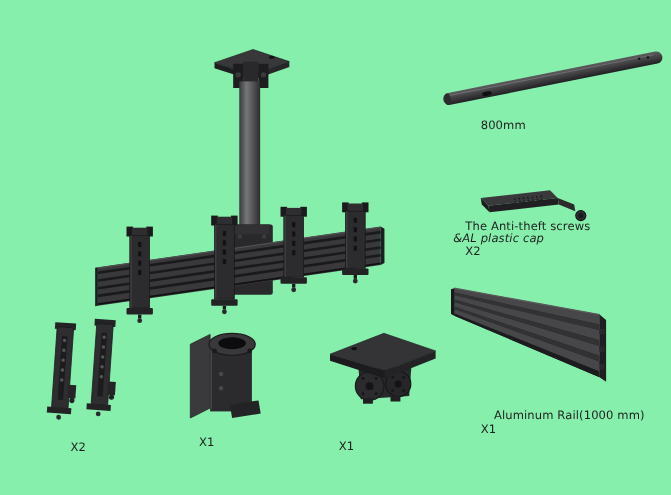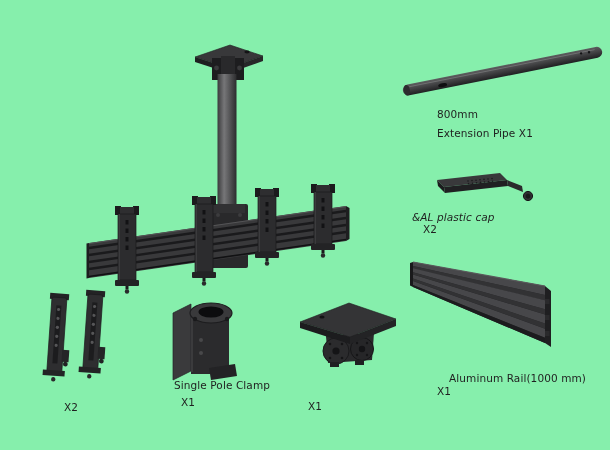--- a/index.html
+++ b/index.html
@@ -252,28 +252,27 @@
       <line x1="413" y1="262" x2="545" y2="286" stroke="#5a5a5c" stroke-width="1.2"></line>
       <polygon points="545,286 551,291 551,347 545,343" fill="#1f1f21"></polygon>
       <rect x="545" y="299" width="4.5" height="5" fill="#2a2a2c"></rect>
       <rect x="545" y="315" width="4.5" height="5" fill="#2a2a2c"></rect>
       <rect x="545" y="331" width="4.5" height="5" fill="#2a2a2c"></rect>
       <polygon points="410,263 413,262 413,287 410,285.5" fill="#19191b"></polygon>
     </g>
   </svg>
 
   <div class="lbl" style="left:437px; top:109px;">800mm</div>
-  <div class="lbl" style="left:437px; top:128px;">Extension Pipe X1</div>
-
+
+  <div class="lbl" style="left:423px; top:201px;">The Anti-theft screws</div>
   <div class="lbl" style="left:412px; top:212px;font-style:italic;">&amp;AL plastic cap</div>
   <div class="lbl" style="left:423px; top:223.5px;">X2</div>
 
   <div class="lbl" style="left:64px; top:402px;">X2</div>
 
-  <div class="lbl" style="left:174px; top:380px;">Single Pole Clamp</div>
   <div class="lbl" style="left:181px; top:397px;">X1</div>
 
   <div class="lbl" style="left:308px; top:401px;">X1</div>
 
   <div class="lbl" style="left:437px; top:373px;margin-left:12px;">Aluminum Rail(1000 mm)</div>
   <div class="lbl" style="left:437px; top:386px;">X1</div>
 
 </div>
 
 </body></html>

